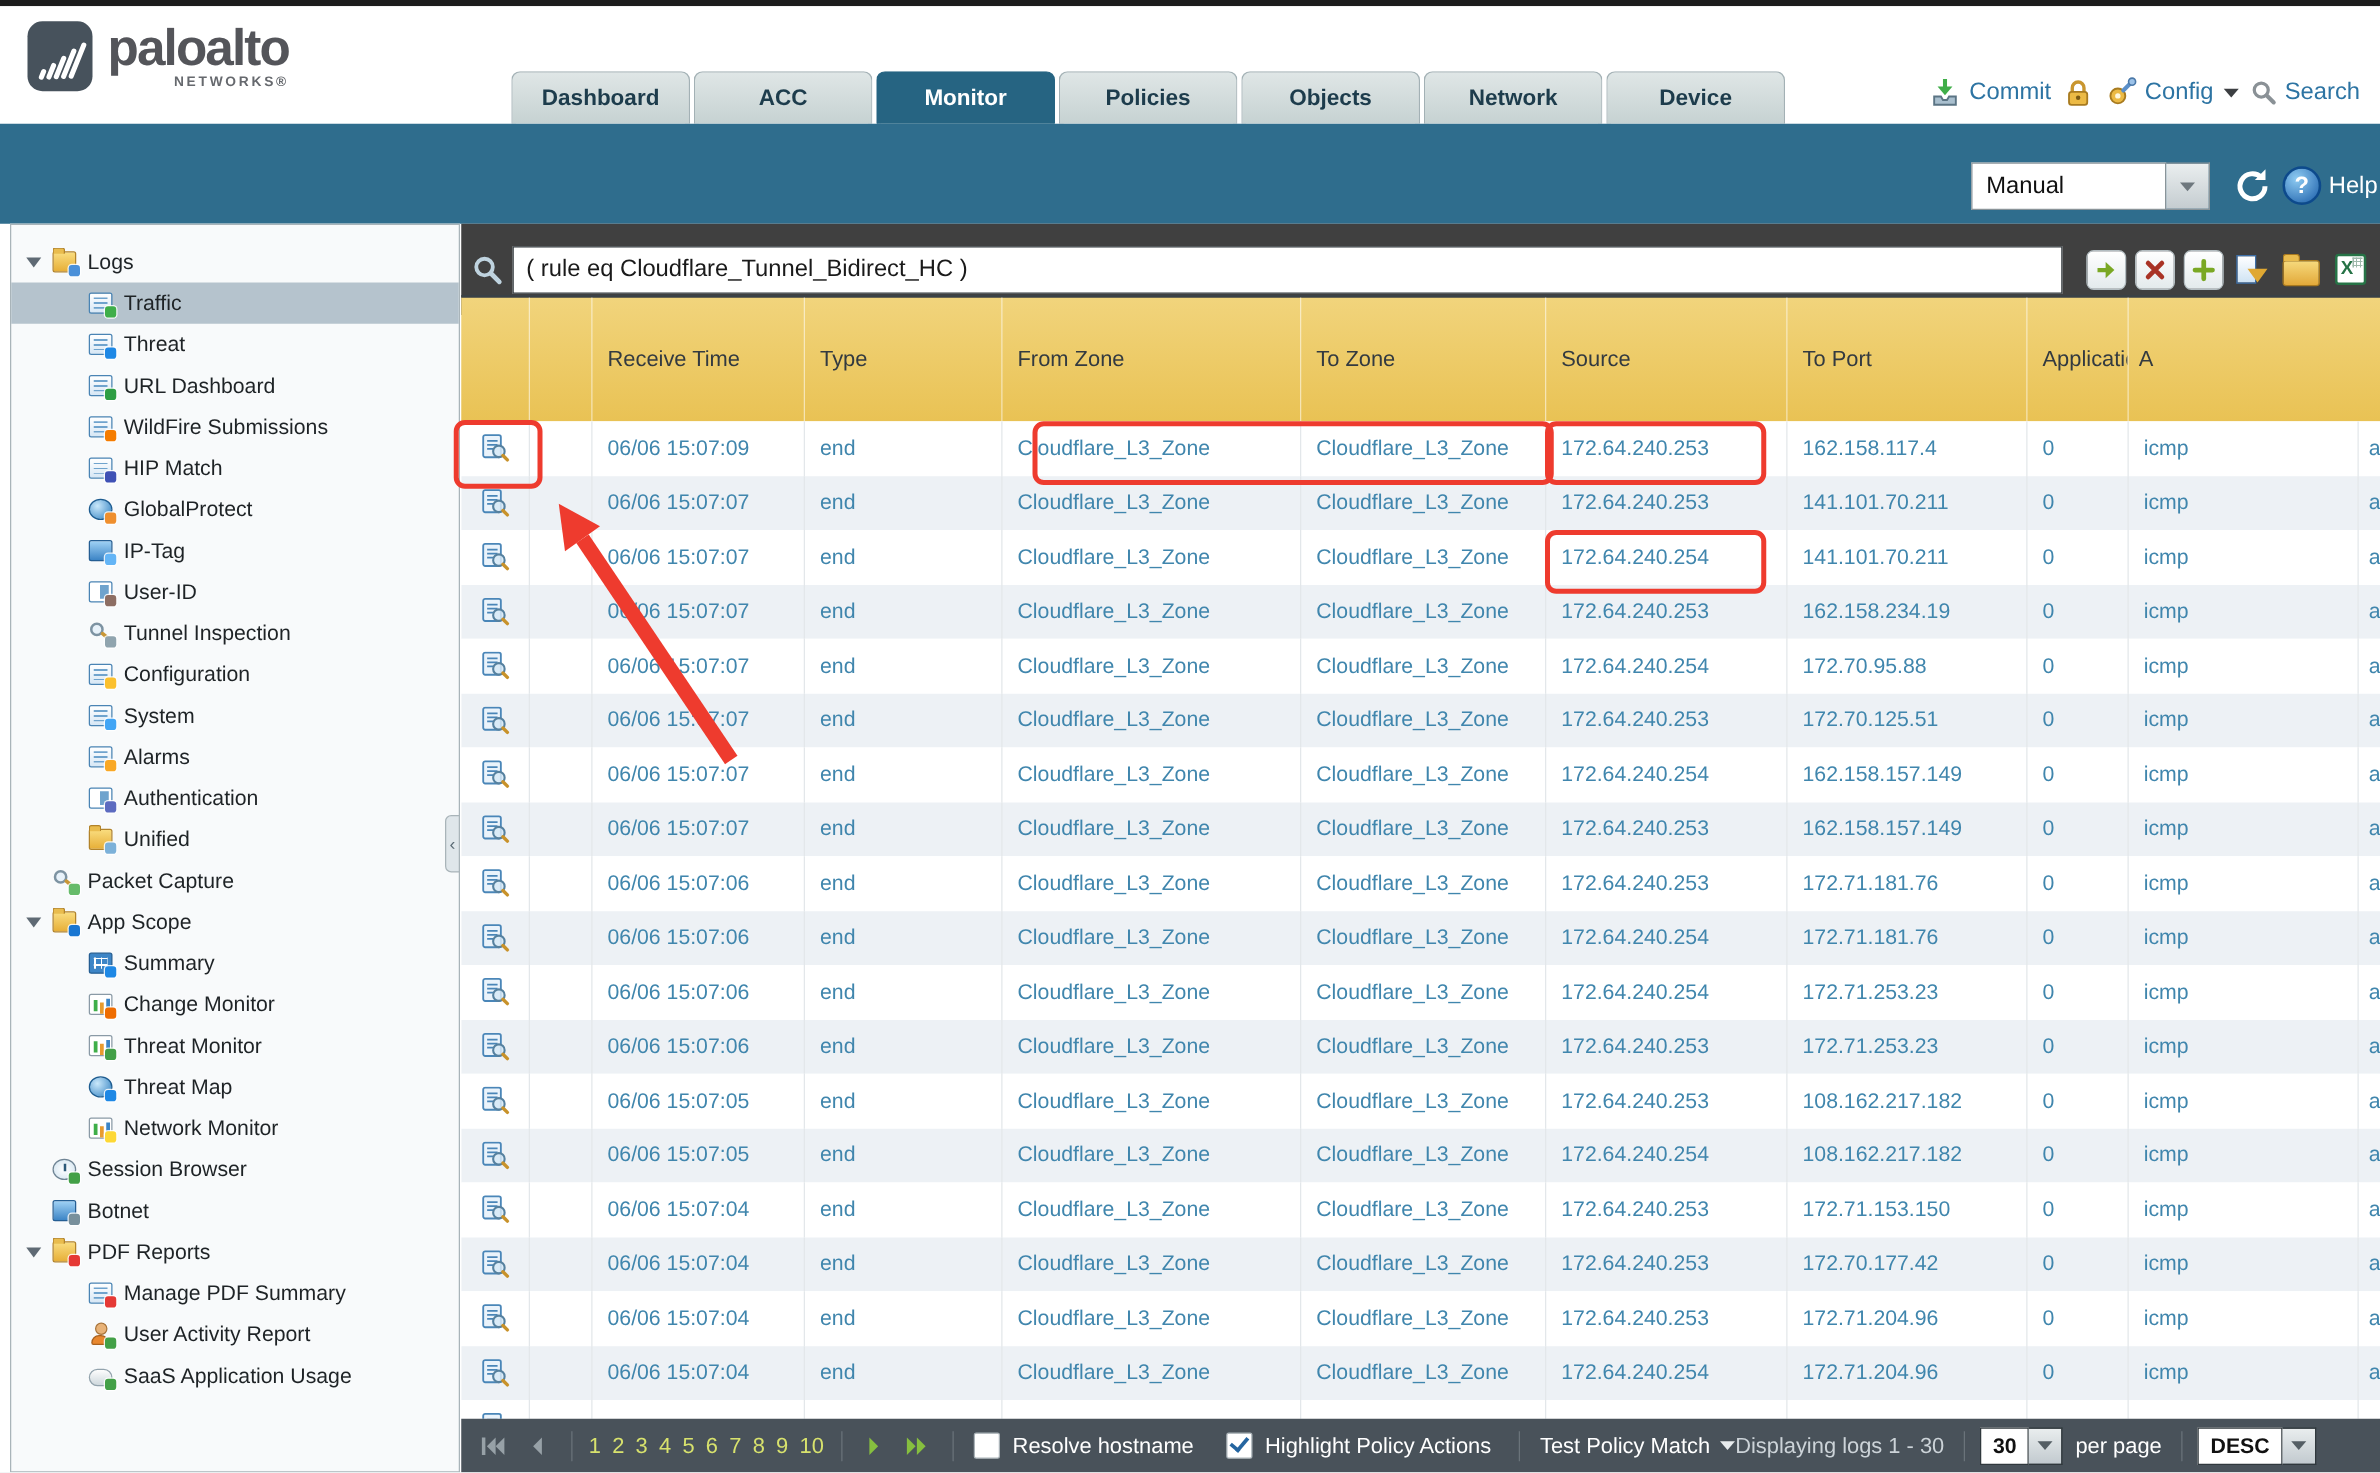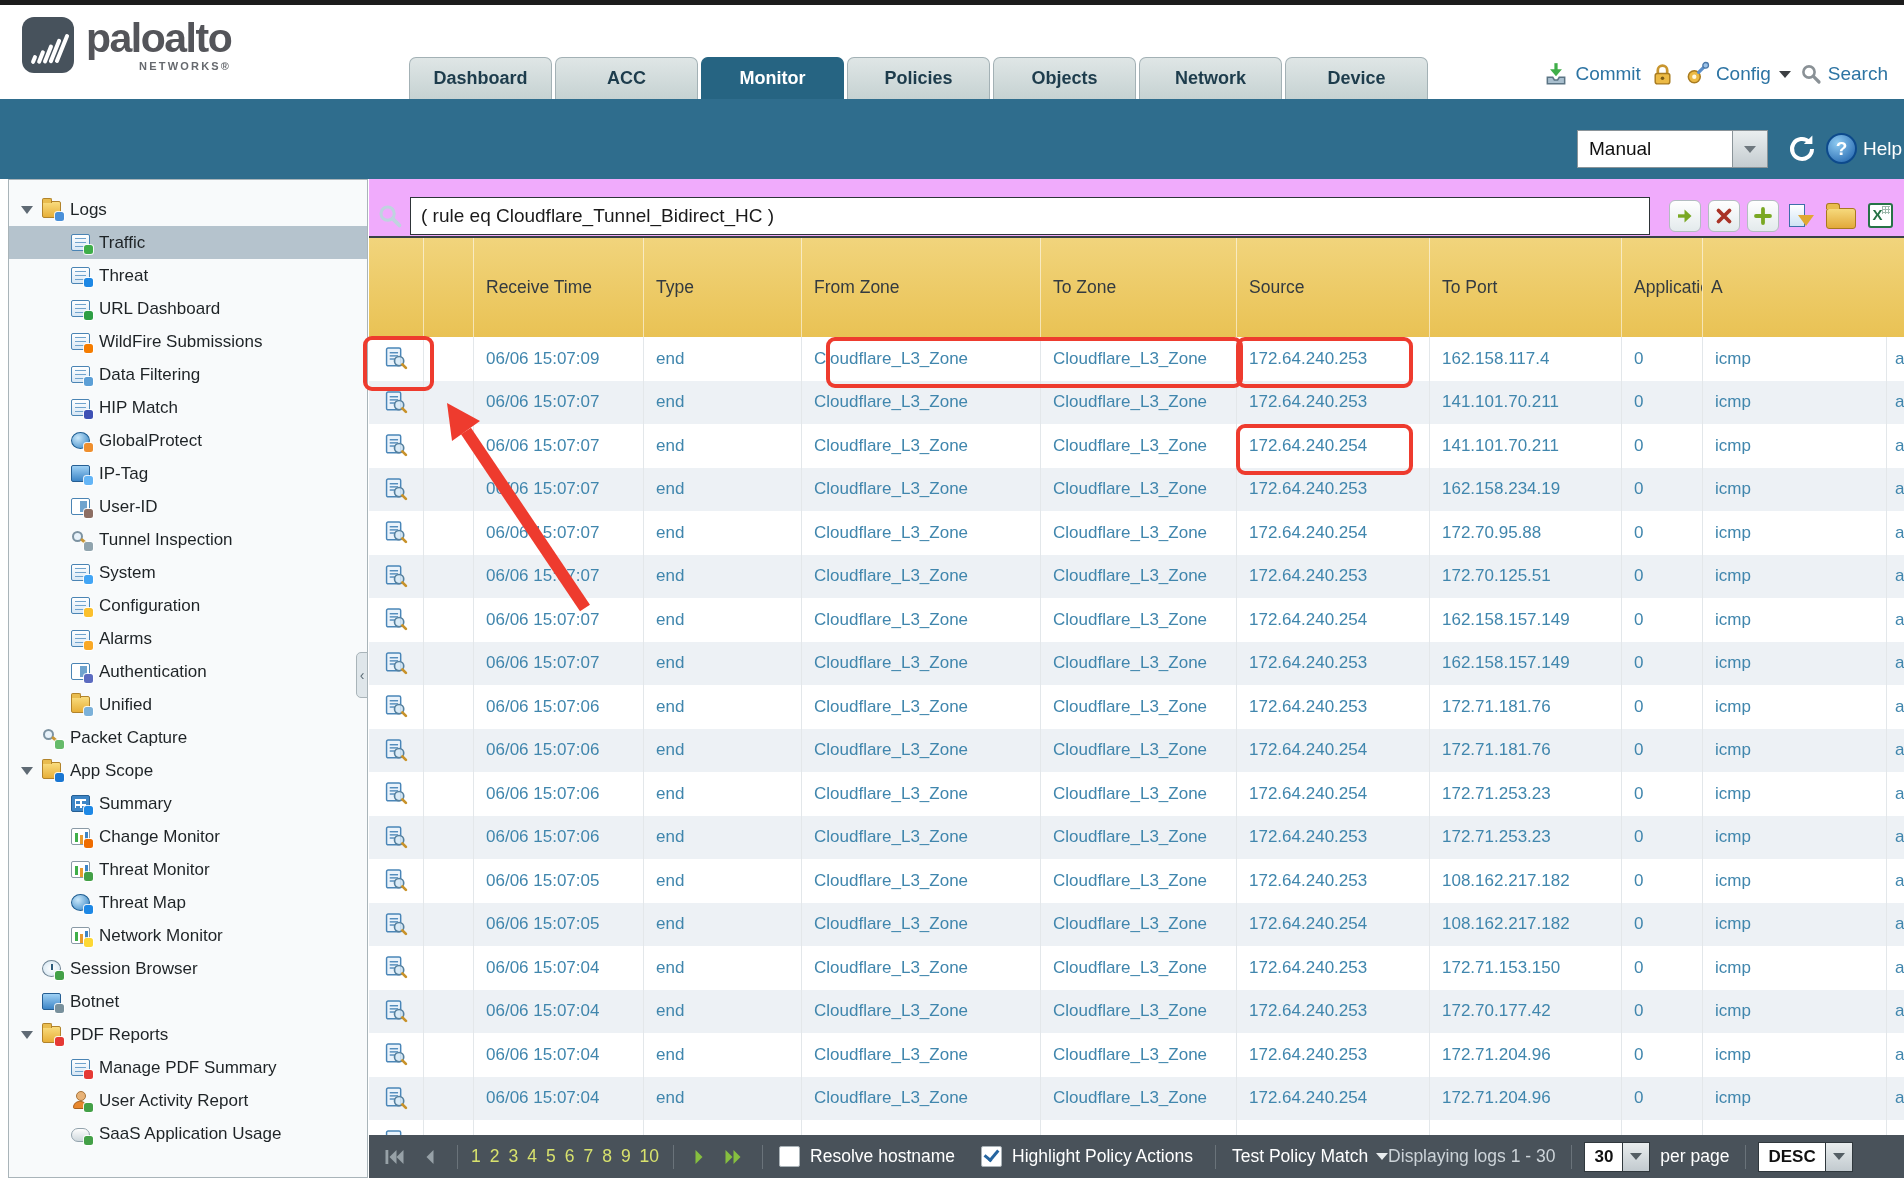--- a/index.html
+++ b/index.html
@@ -61,21 +61,21 @@
   .b-chart .b::after{content:"";position:absolute;left:3px;bottom:2px;width:3px;height:9px;background:#3fae49;box-shadow:5px 2px 0 #e89b2e,10px -1px 0 #3d85c6;}
   .b-clock .b{border-radius:50%;background:radial-gradient(#ffffff,#cfe2ef);border:1.5px solid #6f8494;}
   .b-clock .b::after{content:"";position:absolute;left:48%;top:20%;width:2px;height:6px;background:#2c5a7a;}
   .b-person .b{background:transparent;border:none;}
   .b-person .b::before{content:"";position:absolute;left:5px;top:-1px;width:8px;height:8px;border-radius:50%;background:#e8b277;border:1px solid #a8743a;}
   .b-person .b::after{content:"";position:absolute;left:2px;bottom:0;width:14px;height:8px;border-radius:7px 7px 2px 2px;background:#e8872e;border:1px solid #a8601e;box-sizing:border-box;}
   .b-cloud .b{top:3px;border-radius:8px;background:linear-gradient(#fdfdfd,#cfd8dd);border:1px solid #93a3ad;}
   .collapse-handle{position:absolute;right:-1px;top:472px;width:12px;height:46px;background:#dfe6ea;border:1px solid #a9b4b9;box-sizing:border-box;color:#5a6a74;font-size:14px;display:flex;align-items:center;justify-content:center;border-radius:5px 0 0 5px;cursor:pointer;}
 
   
-  .filterbar{position:absolute;left:369px;top:179px;right:0;height:73px;background:#f0abfc;display:flex;align-items:center;}
+  .filterbar{position:absolute;left:369px;top:179px;right:0;height:73px;background:#404040;display:flex;align-items:center;}
   .f-mag{margin-left:8px;flex:none;color:#bfd3df;}
   .f-input{margin-left:7px;width:1240px;height:38px;box-sizing:border-box;border:1px solid #2e3438;font-size:19px;padding:0 10px;color:#1a1a1a;background:#fff;font-family:"Liberation Sans",sans-serif;}
   .f-icons{margin-left:auto;margin-right:8px;display:flex;align-items:center;gap:7px;}
   .fbtn{width:30px;height:30px;border-radius:6px;background:linear-gradient(#ffffff,#e3eaec);border:1px solid #b3bdc1;display:flex;align-items:center;justify-content:center;cursor:pointer;}
   .fico{width:32px;height:32px;display:flex;align-items:center;justify-content:center;cursor:pointer;}
   .ic-fbuilder{position:relative;width:26px;height:26px;}
   .ic-fbuilder::before{content:"";position:absolute;left:0;top:1px;width:14px;height:21px;background:linear-gradient(#fff,#cfe3f4);border:1.5px solid #3d6fa8;}
   .ic-fbuilder::after{content:"";position:absolute;right:1px;bottom:3px;width:0;height:0;border-left:8px solid transparent;border-right:8px solid transparent;border-top:11px solid #e0a832;}
   .ic-folder{position:relative;width:30px;height:21px;background:linear-gradient(#f6d97c,#e2a93a);border:1.5px solid #a8791f;border-radius:3px;margin-top:5px;box-sizing:border-box;}
   .ic-folder::before{content:"";position:absolute;left:-1px;top:-6px;width:12px;height:5px;background:#e9bc4e;border:1.5px solid #a8791f;border-bottom:none;border-radius:3px 3px 0 0;}
@@ -283,79 +283,71 @@
     <span class="si b-doc">
             <i class="b"></i>
             <i class="a" style="background: rgb(245, 124, 0);"></i>
           </span>
     <span class="lbl">WildFire Submissions</span>
   </div>
         <div class="trow-s lv1">
     <i class="exp" style="visibility: hidden;"></i>
     <span class="si b-doc">
             <i class="b"></i>
-            <i class="a" style="background: rgb(92, 159, 214);"></i>
-          </span>
-    <span class="lbl">Data Filtering</span>
+            <i class="a" style="background: rgb(63, 81, 181);"></i>
+          </span>
+    <span class="lbl">HIP Match</span>
+  </div>
+        <div class="trow-s lv1">
+    <i class="exp" style="visibility: hidden;"></i>
+    <span class="si b-globe">
+            <i class="b"></i>
+            <i class="a" style="background: rgb(239, 143, 46);"></i>
+          </span>
+    <span class="lbl">GlobalProtect</span>
+  </div>
+        <div class="trow-s lv1">
+    <i class="exp" style="visibility: hidden;"></i>
+    <span class="si b-screen">
+            <i class="b"></i>
+            <i class="a" style="background: rgb(100, 181, 246);"></i>
+          </span>
+    <span class="lbl">IP-Tag</span>
+  </div>
+        <div class="trow-s lv1">
+    <i class="exp" style="visibility: hidden;"></i>
+    <span class="si b-card">
+            <i class="b"></i>
+            <i class="a" style="background: rgb(141, 110, 99);"></i>
+          </span>
+    <span class="lbl">User-ID</span>
+  </div>
+        <div class="trow-s lv1">
+    <i class="exp" style="visibility: hidden;"></i>
+    <span class="si b-mag">
+            <i class="b"></i>
+            <i class="a" style="background: rgb(144, 164, 174);"></i>
+          </span>
+    <span class="lbl">Tunnel Inspection</span>
   </div>
         <div class="trow-s lv1">
     <i class="exp" style="visibility: hidden;"></i>
     <span class="si b-doc">
             <i class="b"></i>
-            <i class="a" style="background: rgb(63, 81, 181);"></i>
-          </span>
-    <span class="lbl">HIP Match</span>
-  </div>
-        <div class="trow-s lv1">
-    <i class="exp" style="visibility: hidden;"></i>
-    <span class="si b-globe">
-            <i class="b"></i>
-            <i class="a" style="background: rgb(239, 143, 46);"></i>
-          </span>
-    <span class="lbl">GlobalProtect</span>
-  </div>
-        <div class="trow-s lv1">
-    <i class="exp" style="visibility: hidden;"></i>
-    <span class="si b-screen">
-            <i class="b"></i>
-            <i class="a" style="background: rgb(100, 181, 246);"></i>
-          </span>
-    <span class="lbl">IP-Tag</span>
-  </div>
-        <div class="trow-s lv1">
-    <i class="exp" style="visibility: hidden;"></i>
-    <span class="si b-card">
-            <i class="b"></i>
-            <i class="a" style="background: rgb(141, 110, 99);"></i>
-          </span>
-    <span class="lbl">User-ID</span>
-  </div>
-        <div class="trow-s lv1">
-    <i class="exp" style="visibility: hidden;"></i>
-    <span class="si b-mag">
-            <i class="b"></i>
-            <i class="a" style="background: rgb(144, 164, 174);"></i>
-          </span>
-    <span class="lbl">Tunnel Inspection</span>
+            <i class="a" style="background: rgb(251, 192, 45);"></i>
+          </span>
+    <span class="lbl">Configuration</span>
   </div>
         <div class="trow-s lv1">
     <i class="exp" style="visibility: hidden;"></i>
     <span class="si b-doc">
             <i class="b"></i>
             <i class="a" style="background: rgb(66, 165, 245);"></i>
           </span>
     <span class="lbl">System</span>
-  </div>
-        <div class="trow-s lv1">
-    <i class="exp" style="visibility: hidden;"></i>
-    <span class="si b-doc">
-            <i class="b"></i>
-            <i class="a" style="background: rgb(251, 192, 45);"></i>
-          </span>
-    <span class="lbl">Configuration</span>
   </div>
         <div class="trow-s lv1">
     <i class="exp" style="visibility: hidden;"></i>
     <span class="si b-doc">
             <i class="b"></i>
             <i class="a" style="background: rgb(249, 168, 37);"></i>
           </span>
     <span class="lbl">Alarms</span>
   </div>
         <div class="trow-s lv1">

